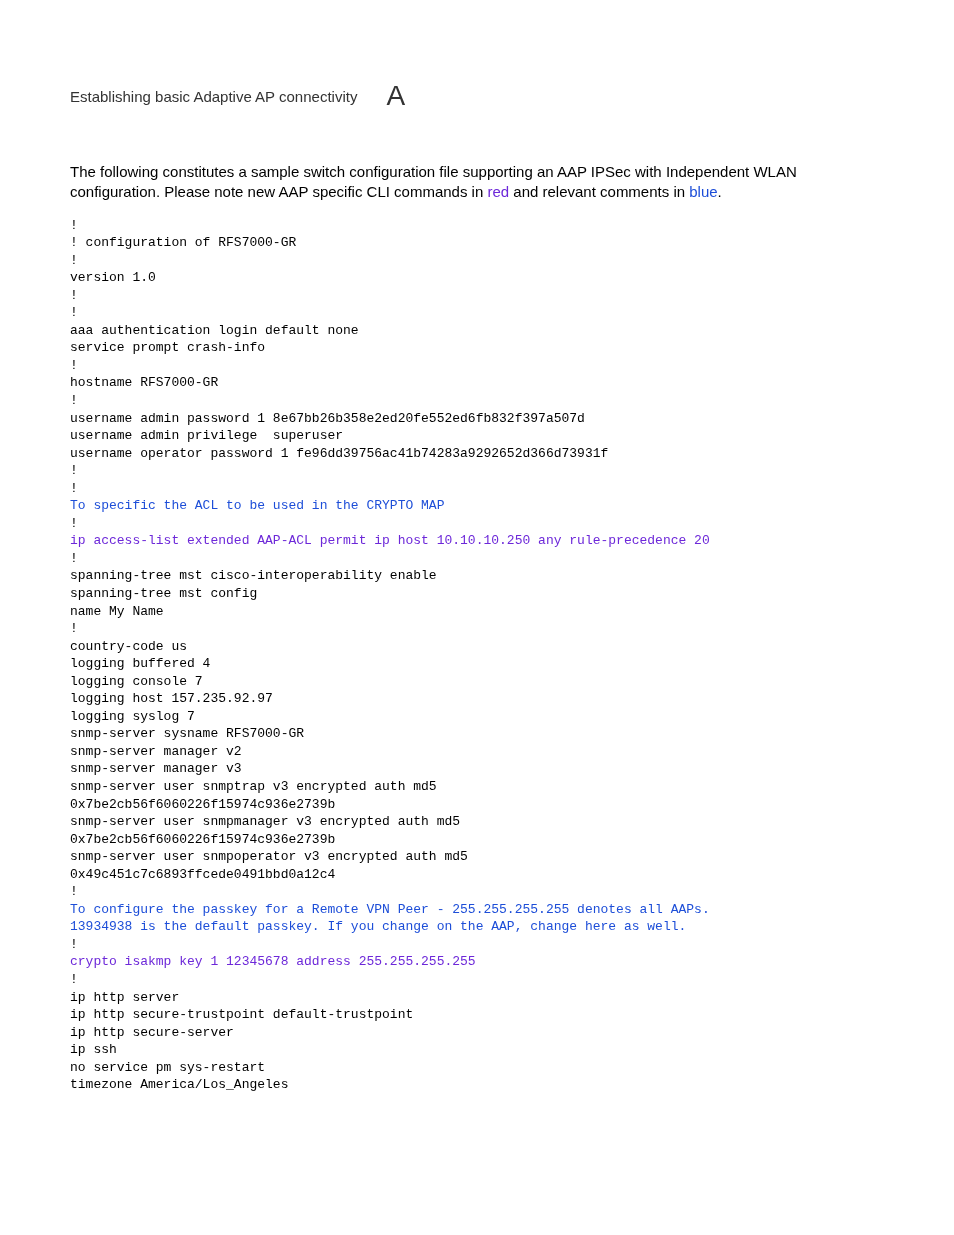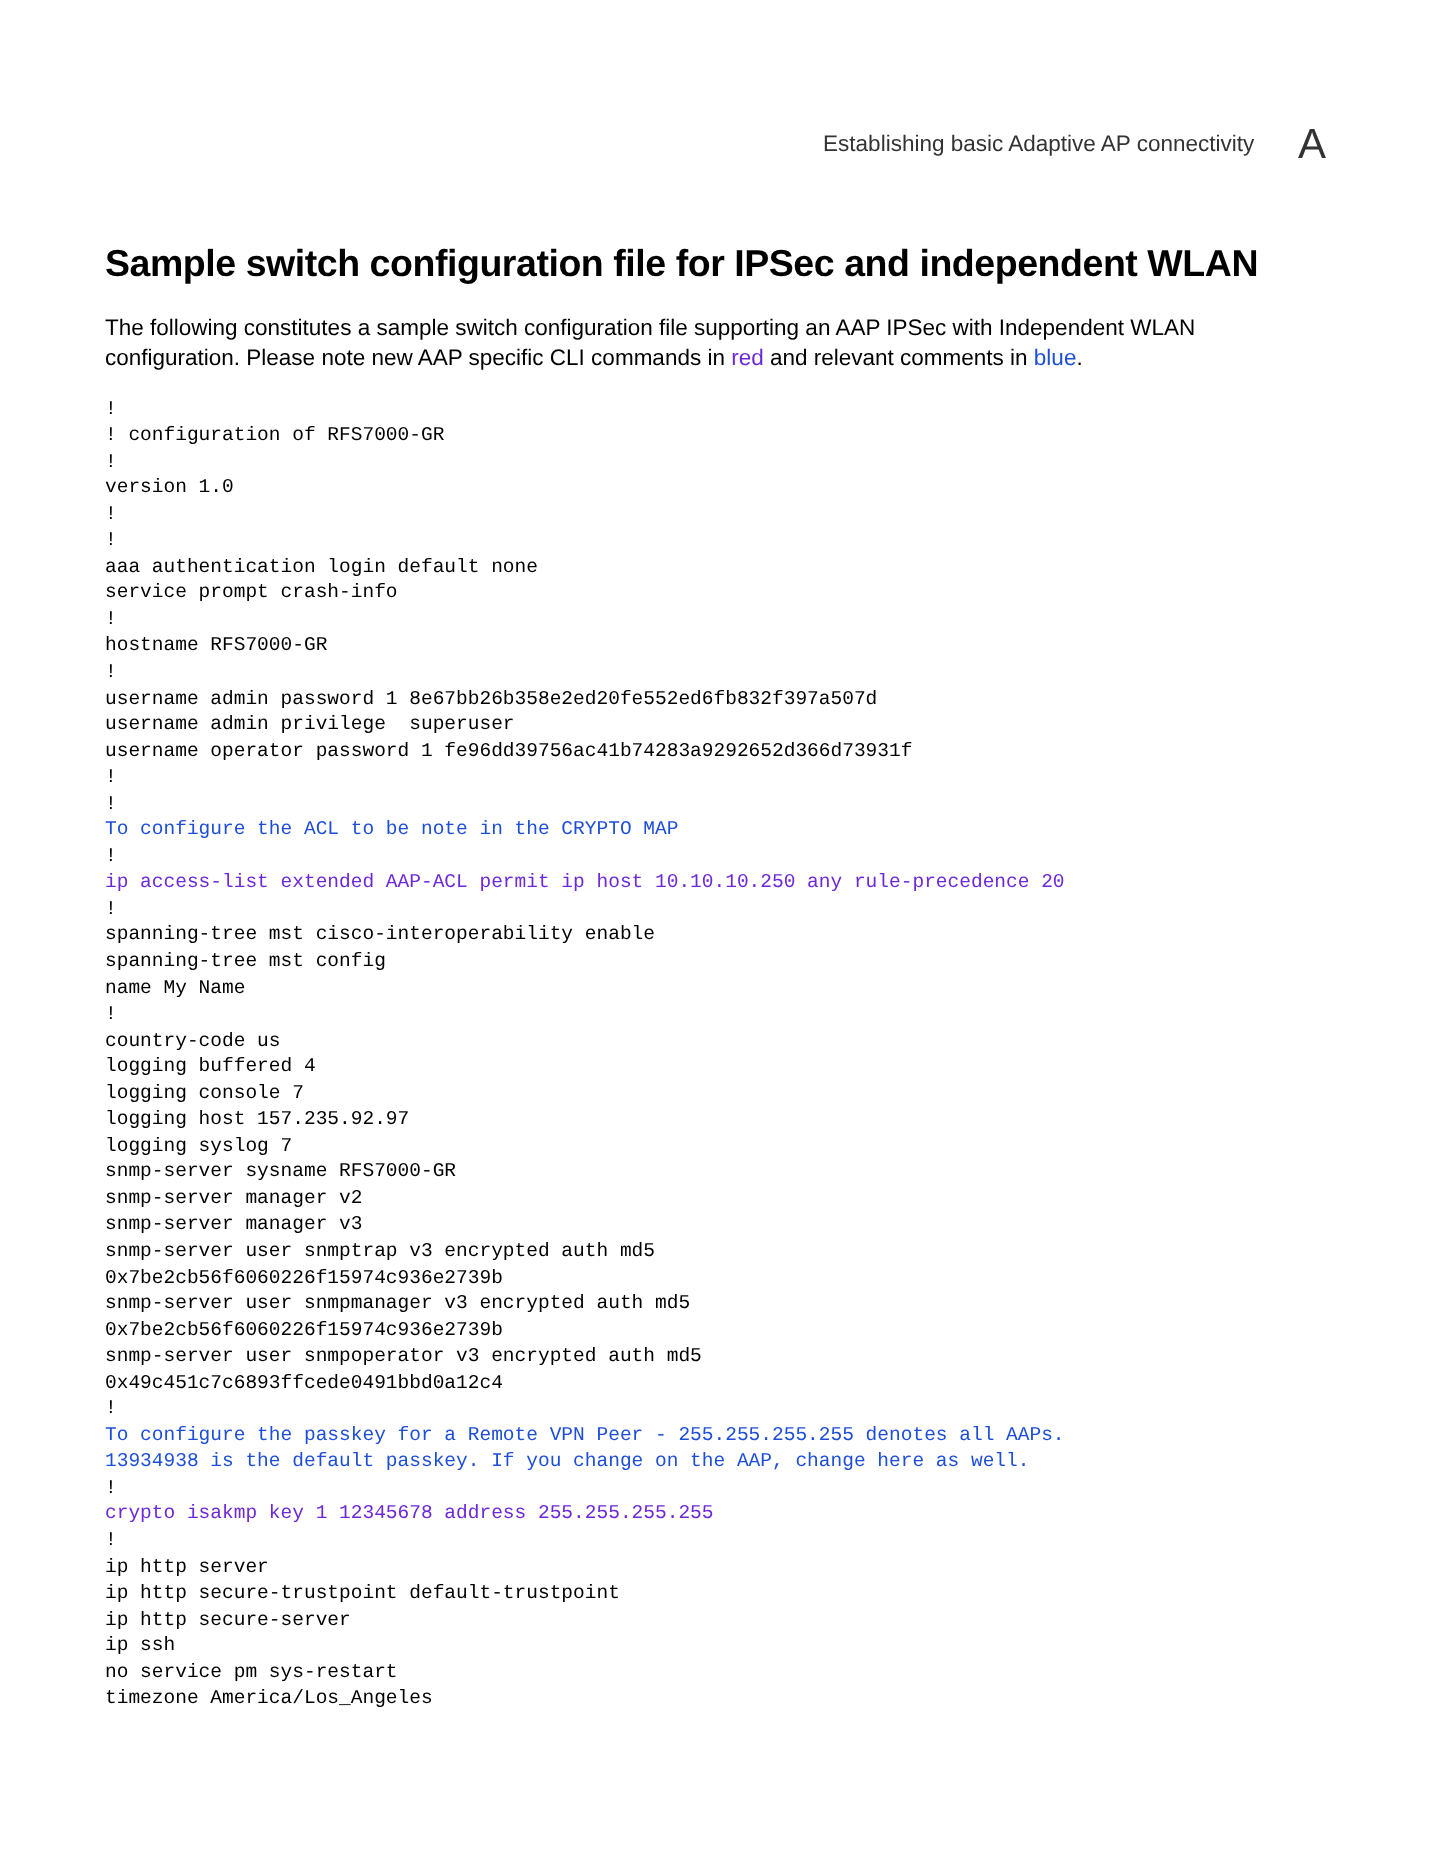--- a/index.html
+++ b/index.html
@@ -10,21 +10,20 @@
     color: #000;
   }
   .page {
     width: 954px;
     height: 1235px;
     box-sizing: border-box;
     padding: 80px 70px 60px 70px;
     position: relative;
   }
   .header {
-    text-align: right;
     font-size: 15px;
     color: #333;
     margin-bottom: 50px;
   }
   .header .appendix-letter {
     display: inline-block;
     font-size: 28px;
     font-weight: normal;
     margin-left: 25px;
     vertical-align: middle;
@@ -63,21 +62,20 @@
 </head>
 <body>
 
 <div class="page">
 
   <div class="header">
     <span class="crumb">Establishing basic Adaptive AP connectivity</span>
     <span class="appendix-letter">A</span>
   </div>
 
-  <h1 class="section-title">Sample switch configuration file for IPSec and independent WLAN</h1>
 
   <p class="intro">
     <span>The following constitutes a sample switch configuration file supporting an AAP IPSec with Independent WLAN configuration. Please note new AAP specific CLI commands in </span><span class="red">red</span><span> and relevant comments in </span><span class="blue">blue</span><span>.</span>
   </p>
 
 
   <pre class="code"><span>!
 ! configuration of RFS7000-GR
 !
 version 1.0
@@ -86,21 +84,21 @@
 aaa authentication login default none
 service prompt crash-info
 !
 hostname RFS7000-GR
 !
 username admin password 1 8e67bb26b358e2ed20fe552ed6fb832f397a507d
 username admin privilege  superuser
 username operator password 1 fe96dd39756ac41b74283a9292652d366d73931f
 !
 !</span>
-<span class="blue">To configure the ACL to be note in the CRYPTO MAP</span>
+<span class="blue">To specific the ACL to be used in the CRYPTO MAP</span>
 <span>!</span>
 <span class="red">ip access-list extended AAP-ACL permit ip host 10.10.10.250 any rule-precedence 20</span>
 <span>!
 spanning-tree mst cisco-interoperability enable
 spanning-tree mst config
 name My Name
 !
 country-code us
 logging buffered 4
 logging console 7

